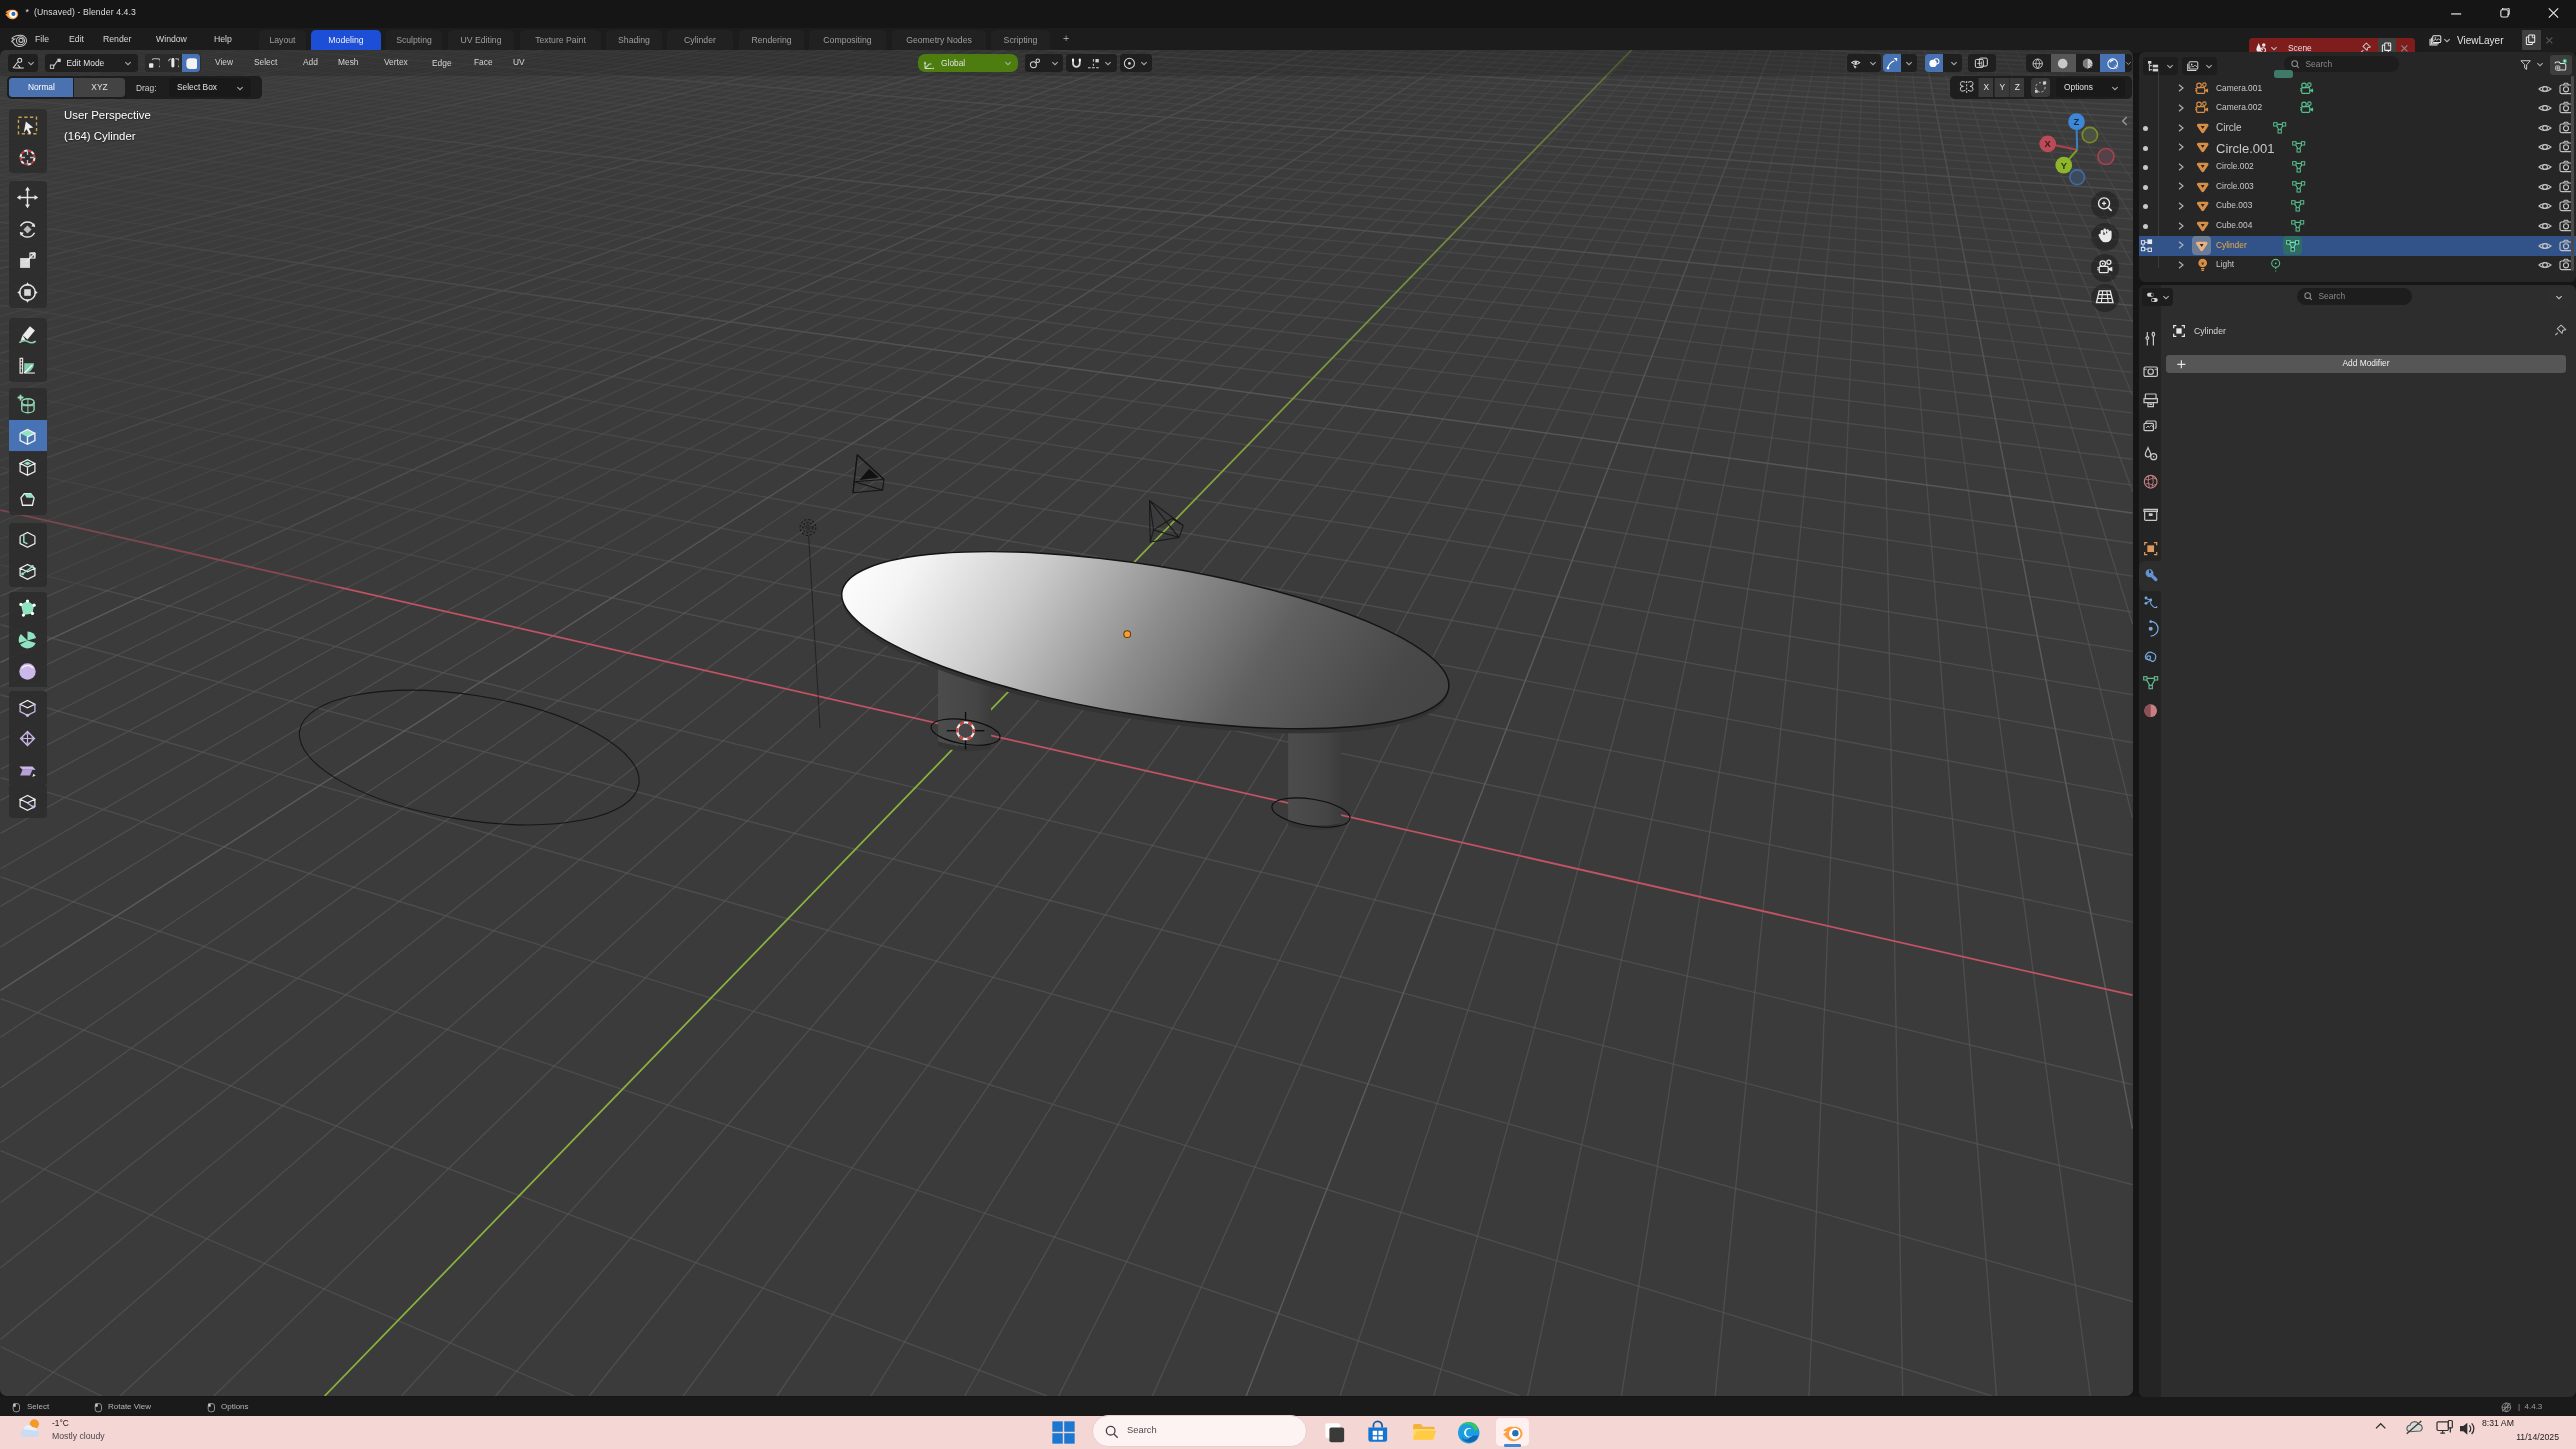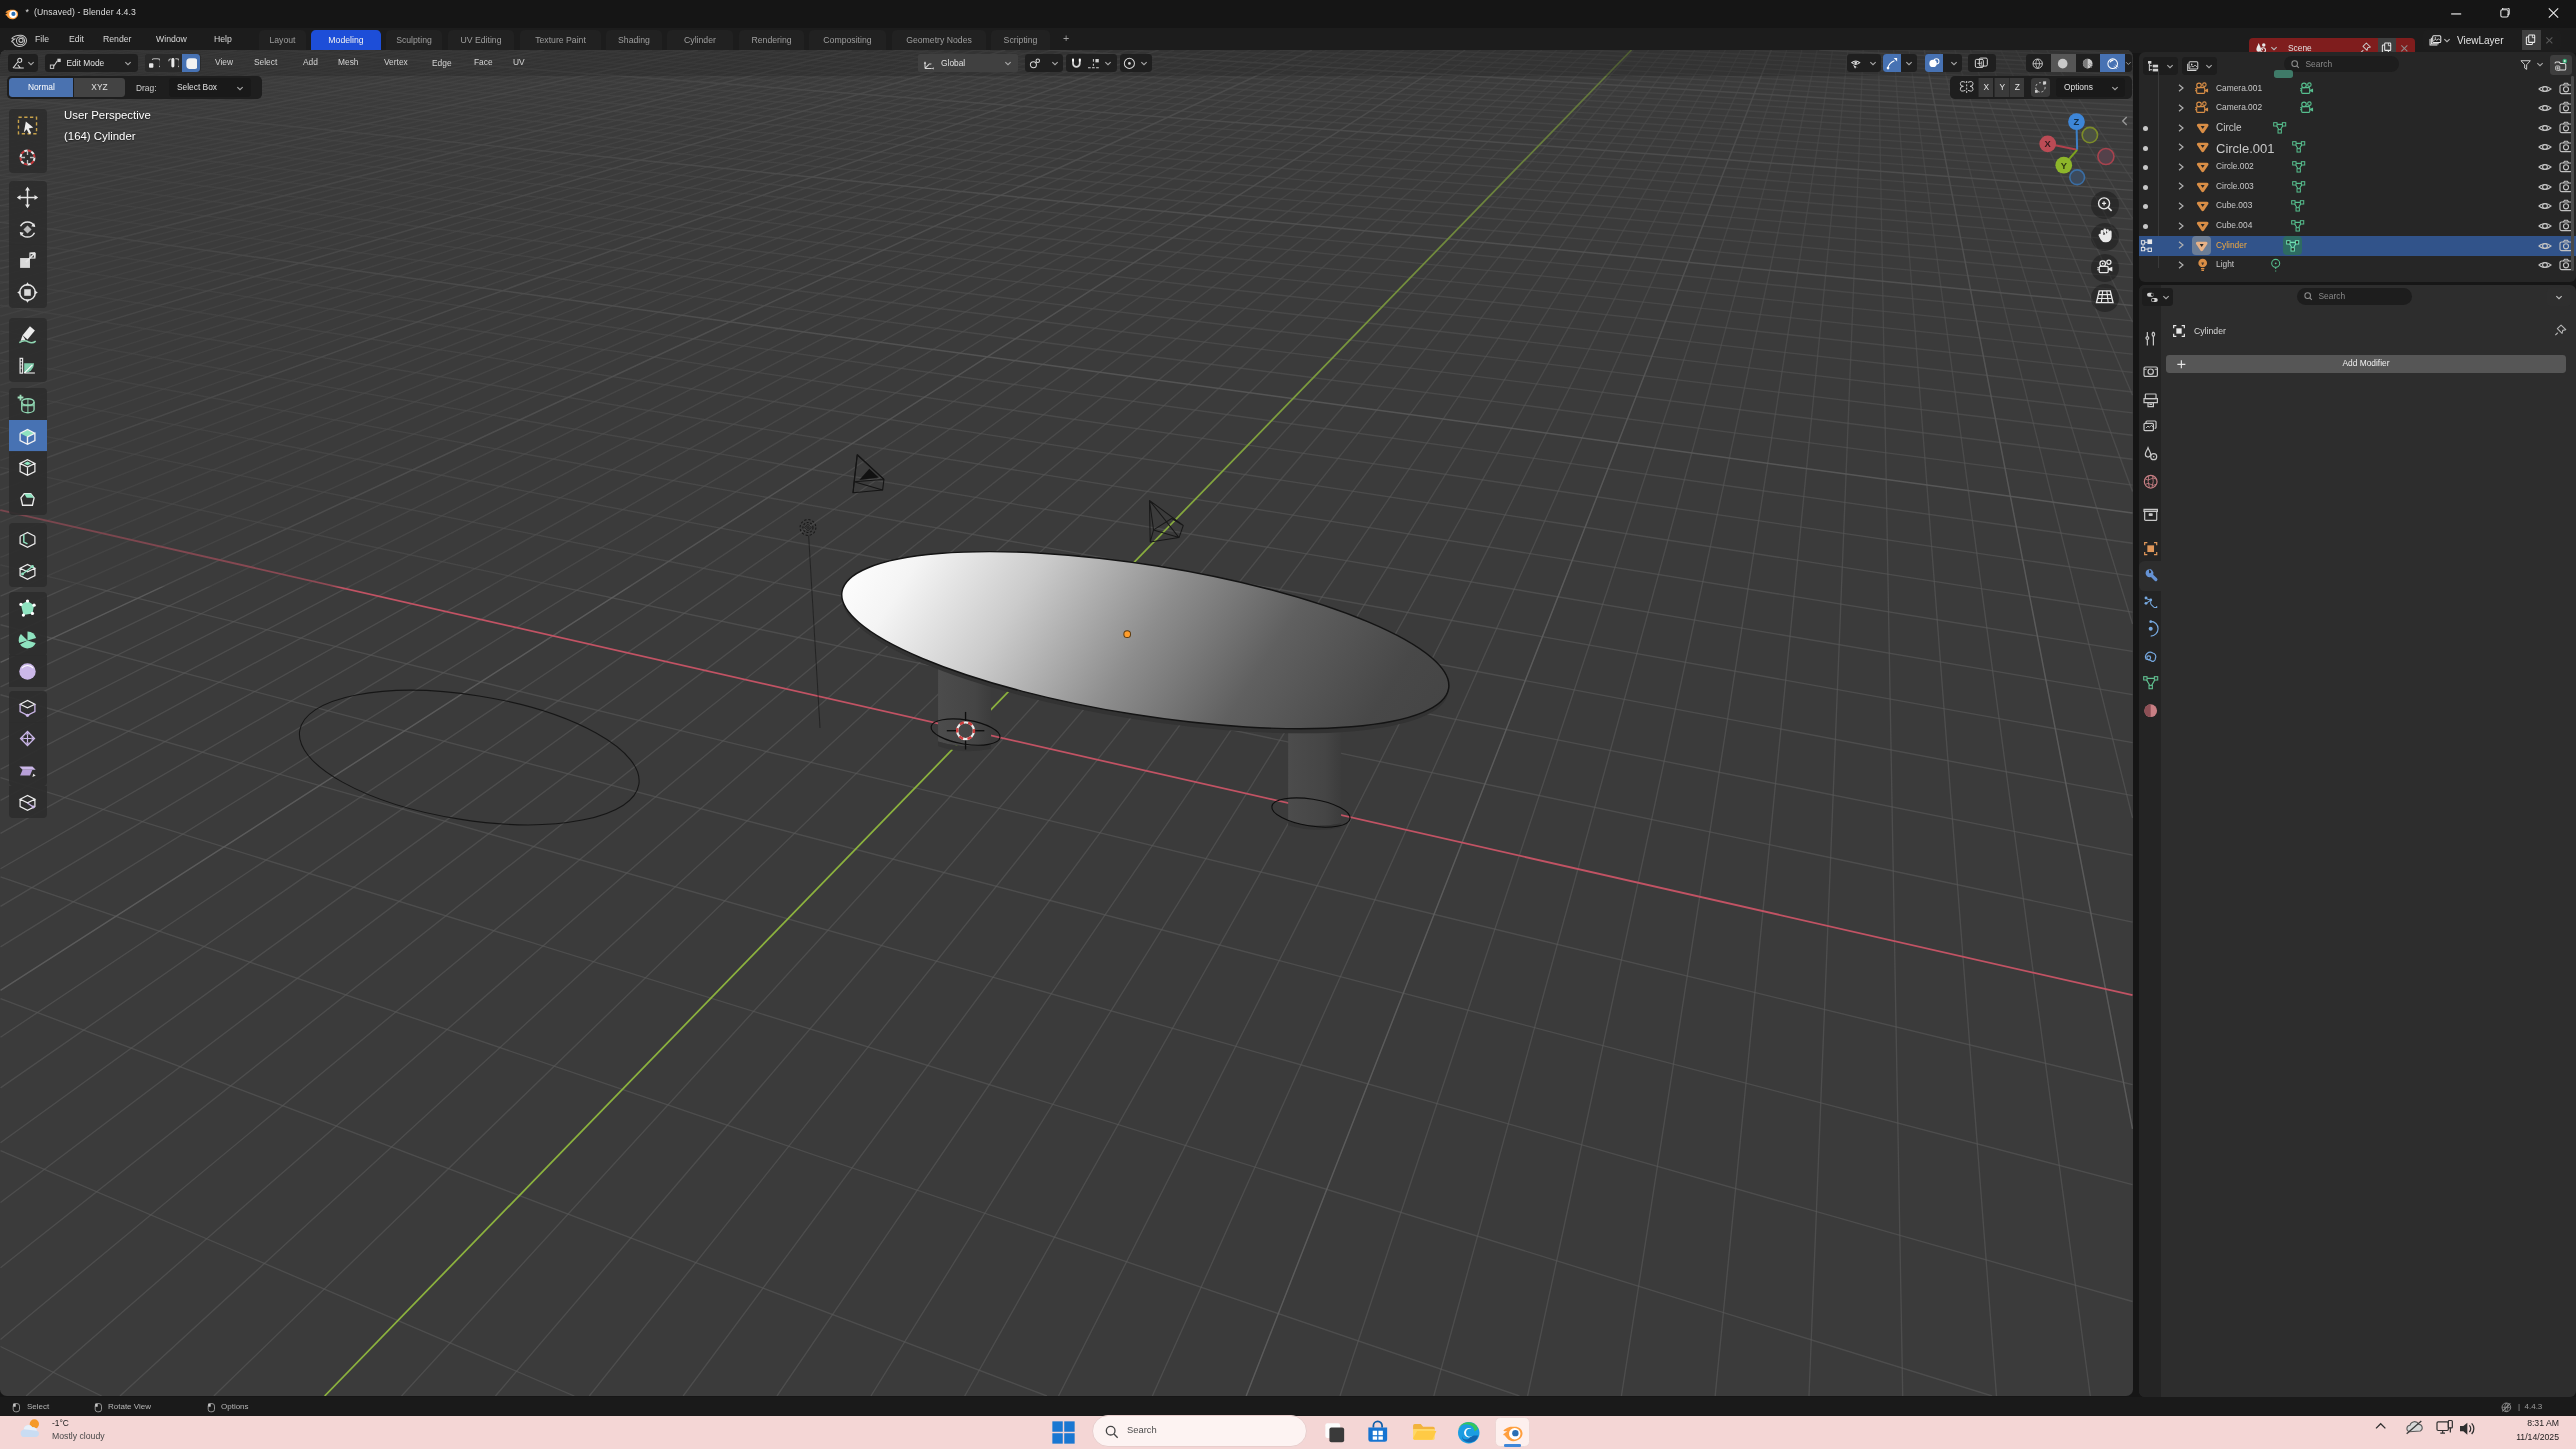--- a/index.html
+++ b/index.html
@@ -252,21 +252,21 @@
     </svg>
   </div>
 <div class="hmenu" style="left:215px;top:57px">View</div>
 <div class="hmenu" style="left:254px;top:57px">Select</div>
 <div class="hmenu" style="left:303px;top:57px">Add</div>
 <div class="hmenu" style="left:338px;top:57px">Mesh</div>
 <div class="hmenu" style="left:384px;top:57px">Vertex</div>
 <div class="hmenu" style="left:432px;top:58px">Edge</div>
 <div class="hmenu" style="left:474px;top:57px">Face</div>
 <div class="hmenu" style="left:513px;top:57px">UV</div>
-<div class="abs" style="left:918px;top:54px;width:100px;height:18px;background:#404040;border-radius:2px">
+<div class="abs" style="left:918px;top:54px;width:100px;height:18px;background:#4d7c0f;border-radius:7px">
 <svg class="abs" style="left:4.7px;top:2.7px" width="13.4" height="13.4" viewBox="0 0 20 20">
       <path d="M3 17 L3 7 M3 17 L13 17 M3 17 L10 10" stroke="#d8d8d8" stroke-width="1.5" fill="none"></path>
       <path d="M3 7 l-1.8 3 h3.6z M13 17 l3-1.8 v3.6z M10 10 l2.6-.6 -.6 2.6z" fill="#d8d8d8"></path>
     </svg>
 <div class="abs" style="left:23px;top:4px;font-size:8.4px;color:#e2e2e2">Global</div>
 <svg class="abs" style="left:86px;top:6px" width="8" height="6.7" viewBox="0 0 12 10">
       <path d="M2 3 l4 4 4-4" stroke="#aaa" stroke-width="1.6" fill="none"></path>
     </svg>
   </div>
 <div class="abs" style="left:1025px;top:54px;width:38px;height:18px;background:#1f1f1f;border-radius:3.4px">
@@ -1078,16 +1078,16 @@
  <svg class="abs" style="left:2435px;top:2.7px" width="20" height="19" viewBox="0 0 30 28">
   <rect x="3" y="4" width="17" height="13" rx="1.8" fill="none" stroke="#2f2f2f" stroke-width="1.8"></rect>
   <path d="M8 21 h7 M11.5 17 v4" stroke="#2f2f2f" stroke-width="1.8"></path>
   <rect x="20" y="2" width="6" height="11" rx="1.4" fill="#f4d6d5" stroke="#2f2f2f" stroke-width="1.8"></rect>
   <path d="M23 13 v7" stroke="#2f2f2f" stroke-width="1.8"></path>
  </svg>
  <svg class="abs" style="left:2458px;top:4px" width="20" height="17.4" viewBox="0 0 30 26">
   <path d="M3 9 h5 l6-5 v18 l-6-5 H3z" fill="#2f2f2f"></path>
   <path d="M17 8 a7 7 0 0 1 0 10 M20.5 5 a11.5 11.5 0 0 1 0 16" fill="none" stroke="#2f2f2f" stroke-width="1.9"></path>
  </svg>
- <div class="tseg" style="left:2482px;top:2px;width:77px;text-align:right;color:#1d1d1d;font-size:8.7px">8:31 AM</div>
+ <div class="tseg" style="left:2482px;top:2px;width:77px;color:#1d1d1d;font-size:8.7px">8:31 AM</div>
  <div class="tseg" style="left:2482px;top:16px;width:77px;text-align:right;color:#1d1d1d;font-size:8.7px">11/14/2025</div>
 </div>
 
 
 </body></html>

